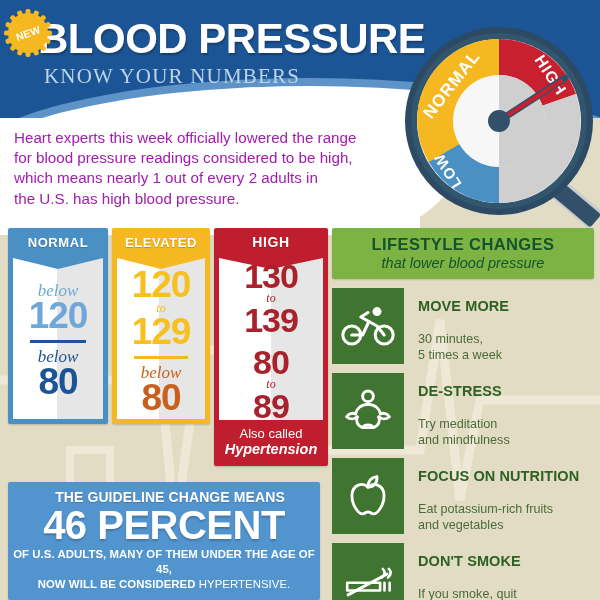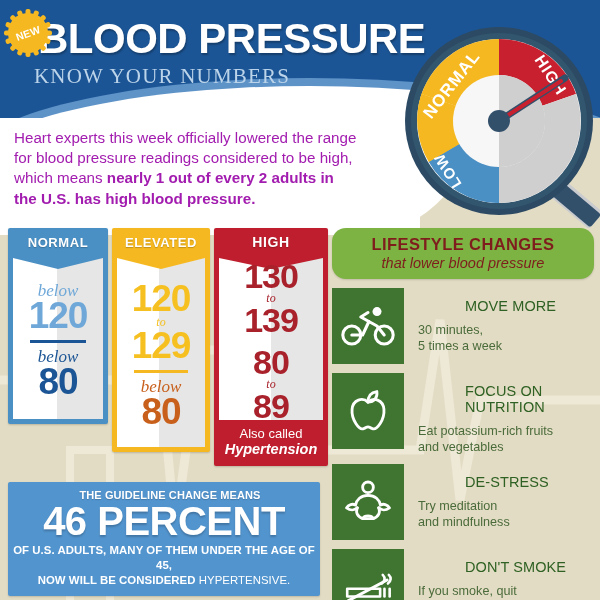--- a/index.html
+++ b/index.html
@@ -24,36 +24,36 @@
      background:#FFFFFF;border-radius:50% 50% 0 0 / 100% 100% 0 0;}
 
   .new-badge{position:absolute;left:3px;top:8px;width:50px;height:50px;z-index:6;}
   .new-badge .nb-text{position:absolute;left:0;top:0;width:50px;height:50px;
      display:flex;align-items:center;justify-content:center;
      transform:rotate(-20deg);color:#fff;font-weight:bold;font-size:10.5px;letter-spacing:.3px;}
 
   .title{position:absolute;left:38px;top:18px;z-index:5;
      font-size:42px;font-weight:bold;color:#FFFFFF;letter-spacing:-0.5px;line-height:1;
      text-shadow:1px 2px 2px rgba(0,0,0,.28);white-space:nowrap;}
-  .subtitle{position:absolute;left:34px;top:64px;z-index:5;
+  .subtitle{position:absolute;left:44px;top:64px;z-index:5;
      font-family:"Liberation Serif",serif;font-size:21px;color:#BCD4EA;letter-spacing:1.2px;white-space:nowrap;}
 
   
   .magnifier{position:absolute;left:398px;top:26px;width:202px;height:210px;z-index:8;}
 
   
   .intro{position:absolute;left:14px;top:128px;width:400px;z-index:4;
      color:#a21caf;font-size:15.2px;line-height:1.33;}
-  .intro b{font-weight:bold;margin-top:15px;}
+  .intro b{font-weight:normal;margin-top:15px;}
 
   
   .cols{position:absolute;left:8px;top:228px;width:320px;height:240px;z-index:4;}
   .col{position:absolute;top:0;border-radius:2px;box-shadow:0 1px 2px rgba(0,0,0,.18);}
   .col-normal{left:0;width:100px;height:196px;background:#4A90C4;}
-  .col-elev{left:104px;width:98px;height:224px;background:#F5B820;}
+  .col-elev{left:104px;width:98px;height:196px;background:#F5B820;}
   .col-high{left:206px;width:114px;height:238px;background:#BE1E2D;}
 
   .col-head{height:28px;display:flex;align-items:center;justify-content:center;
      color:#fff;font-weight:bold;font-size:13px;letter-spacing:.6px;text-shadow:0 1px 1px rgba(0,0,0,.22);}
   .col-high .col-head{font-size:14px;}
 
   .card{position:absolute;left:5px;right:5px;top:28px;bottom:5px;background:#FFFFFF;
      box-shadow:inset -46px 0 0 0 #E6E6E6;}
   .col-high .card{bottom:46px;box-shadow:inset -52px 0 0 0 #E6E6E6;}
   .card-notch{position:absolute;left:0;top:0;width:100%;height:13px;}
@@ -73,37 +73,37 @@
   .dia-elev{color:#C8601C;}
   .high-num{color:#A8212B;}
 
   .alsocalled{position:absolute;left:0;right:0;bottom:2px;height:44px;color:#fff;
      display:flex;flex-direction:column;align-items:center;justify-content:center;line-height:1.2;}
   .alsocalled .ac1{font-size:13px;}
   .alsocalled .ac2{font-size:14.5px;font-weight:bold;font-style:italic;}
 
   
   .life{position:absolute;left:332px;top:228px;width:262px;z-index:4;}
-  .life-head{background:#7CB343;border-radius:14px;padding:7px 0 8px;text-align:center;color:#7f1d1d;
+  .life-head{background:#7CB343;border-radius:2px;padding:7px 0 8px;text-align:center;color:#14532d;
      box-shadow:0 1px 2px rgba(0,0,0,.15);}
   .life-head .lh1{font-size:16.5px;font-weight:bold;letter-spacing:.4px;}
   .life-head .lh2{font-size:14.5px;font-style:italic;margin-top:1px;}
 
   .life-item{position:relative;display:flex;align-items:flex-start;margin-top:9px;min-height:76px;}
   .life-ico{width:72px;height:76px;background:#3F7530;flex:0 0 72px;
      display:flex;align-items:center;justify-content:center;}
   .life-txt{padding:10px 0 0 14px;}
-  .life-title{color:#2E6123;font-weight:normal;font-size:14.5px;letter-spacing:.1px;margin-left:47px;}
-  .life-desc{color:#4A6B3A;font-size:12.6px;line-height:1.28;margin-top:8px;}
+  .life-title{color:#2E6123;font-weight:bold;font-size:14.5px;letter-spacing:.1px;}
+  .life-desc{color:#4A6B3A;font-size:12.6px;line-height:1.28;margin-top:17px;}
 
   
   .banner{position:absolute;left:8px;top:482px;width:312px;background:#5294CE;
      border-radius:2px;text-align:center;color:#fff;padding:7px 0 8px;z-index:5;
      box-shadow:0 1px 2px rgba(0,0,0,.16);}
-  .bn1{font-size:11px;font-weight:bold;letter-spacing:.1px;text-shadow:0 1px 1px rgba(0,0,0,.18);margin-left:12px;}
+  .bn1{font-size:14px;font-weight:bold;letter-spacing:.1px;text-shadow:0 1px 1px rgba(0,0,0,.18);margin-left:12px;}
   .bn2{font-size:40px;font-weight:bold;line-height:.98;letter-spacing:-.5px;margin:1px 0 2px;
      text-shadow:0 2px 2px rgba(0,0,0,.2);}
   .bn3{font-size:11.4px;font-weight:bold;letter-spacing:.05px;line-height:1.32;}
   .bn3 b{font-weight:normal;}
 </style>
 </head>
 <body>
 
 <div id="root">
 
@@ -267,49 +267,49 @@
         <div class="life-title">MOVE MORE</div>
         <div class="life-desc">
           <span>30 minutes,</span><br>
           <span>5 times a week</span>
         </div>
       </div>
     </div>
 
     <div class="life-item">
       <div class="life-ico">
-        <svg viewBox="0 0 52 52" width="46" height="46" fill="none" stroke="#fff" stroke-width="3.2" stroke-linecap="round" stroke-linejoin="round">
-          <path d="M26,16 C20,10 9,13 8,24 C7,36 16,48 21,46 C24,45 24,44 26,44 C28,44 28,45 31,46 C36,48 45,36 44,24 C43,13 32,10 26,16 Z"></path>
-          <path d="M26,16 C26,10 29,5 36,4 C37,11 33,16 26,16 Z"></path>
-        </svg>
-      </div>
-      <div class="life-txt">
-        <div class="life-title">FOCUS ON NUTRITION</div>
-        <div class="life-desc">
-          <span>Eat potassium-rich fruits</span><br>
-          <span>and vegetables</span>
-        </div>
-      </div>
-    </div>
-
-    <div class="life-item">
-      <div class="life-ico">
         <svg viewBox="0 0 56 50" width="50" height="45" fill="none" stroke="#fff" stroke-width="3.2" stroke-linecap="round" stroke-linejoin="round">
           <circle cx="28" cy="8" r="6"></circle>
           <path d="M28,17 C20,17 15,22 14,28 C11,26 6,27 4,31 C8,34 13,34 16,31"></path>
           <path d="M28,17 C36,17 41,22 42,28 C45,26 50,27 52,31 C48,34 43,34 40,31"></path>
           <path d="M16,31 C14,36 16,41 22,43 L34,43 C40,41 42,36 40,31"></path>
           <path d="M22,43 C24,39 32,39 34,43"></path>
         </svg>
       </div>
       <div class="life-txt">
         <div class="life-title">DE-STRESS</div>
         <div class="life-desc">
           <span>Try meditation</span><br>
           <span>and mindfulness</span>
+        </div>
+      </div>
+    </div>
+
+    <div class="life-item">
+      <div class="life-ico">
+        <svg viewBox="0 0 52 52" width="46" height="46" fill="none" stroke="#fff" stroke-width="3.2" stroke-linecap="round" stroke-linejoin="round">
+          <path d="M26,16 C20,10 9,13 8,24 C7,36 16,48 21,46 C24,45 24,44 26,44 C28,44 28,45 31,46 C36,48 45,36 44,24 C43,13 32,10 26,16 Z"></path>
+          <path d="M26,16 C26,10 29,5 36,4 C37,11 33,16 26,16 Z"></path>
+        </svg>
+      </div>
+      <div class="life-txt">
+        <div class="life-title">FOCUS ON NUTRITION</div>
+        <div class="life-desc">
+          <span>Eat potassium-rich fruits</span><br>
+          <span>and vegetables</span>
         </div>
       </div>
     </div>
 
     <div class="life-item">
       <div class="life-ico">
         <svg viewBox="0 0 60 40" width="52" height="36" fill="none" stroke="#fff" stroke-width="3" stroke-linecap="round" stroke-linejoin="round">
           <rect x="6" y="22" width="38" height="9"></rect>
           <line x1="49" y1="22" x2="49" y2="31"></line>
           <line x1="55" y1="22" x2="55" y2="31"></line>

